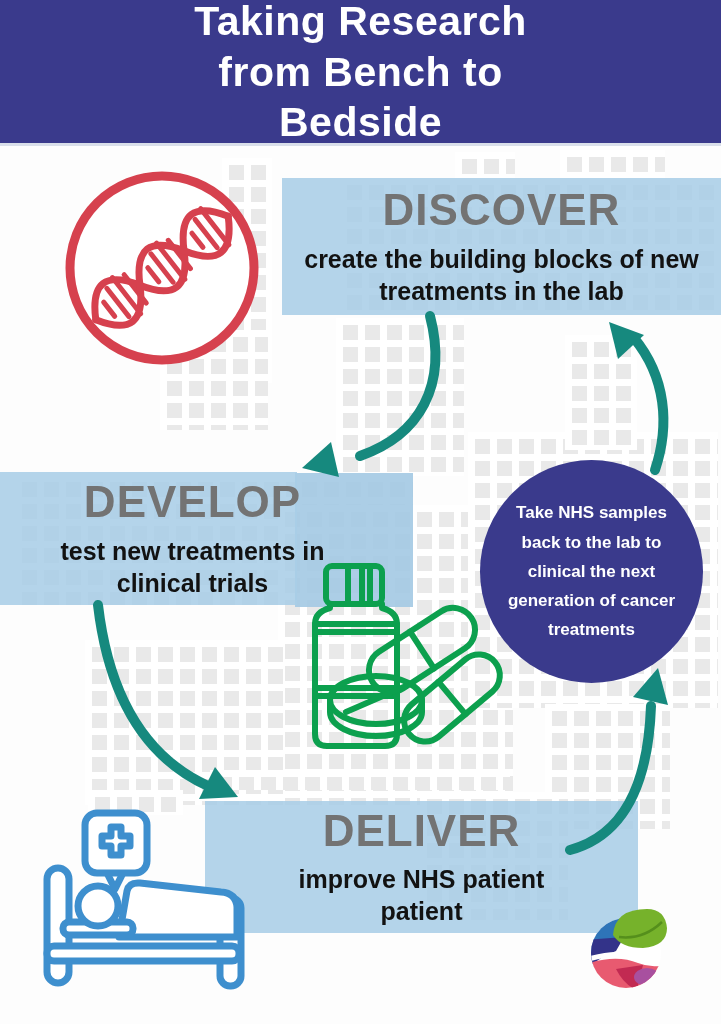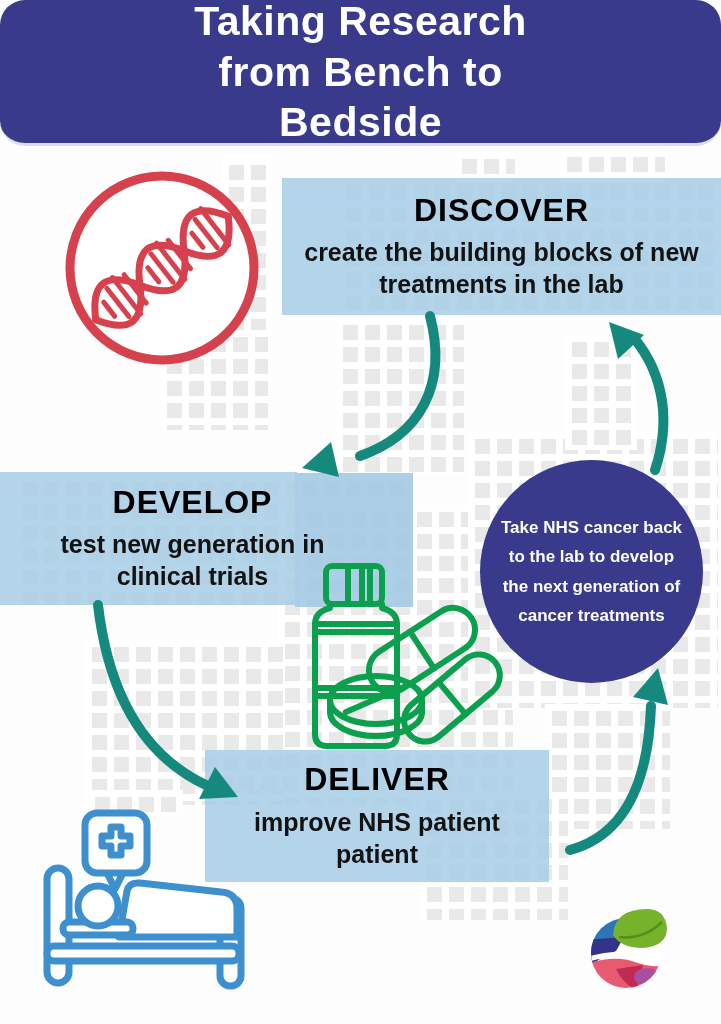--- a/index.html
+++ b/index.html
@@ -5,34 +5,34 @@
   html,body{margin:0;padding:0;background:#fff;}
   #page{position:relative;width:721px;height:1024px;overflow:hidden;background:#FDFDFD;
         font-family:"Liberation Sans",sans-serif;}
   
   .mosaic{position:absolute;background-color:#E9E9E9;
     background-image:linear-gradient(to right,#fff 7px,rgba(0,0,0,0) 7px),
                      linear-gradient(to bottom,#fff 7px,rgba(0,0,0,0) 7px);
     background-size:22px 22px;}
   
   .banner{position:absolute;left:0;top:0;width:721px;height:143px;background:#3A3A8C;
-    border-bottom:3px solid #D9DFEA;display:flex;align-items:center;justify-content:center;border-radius:25px;}
+    border-bottom:3px solid #D9DFEA;display:flex;align-items:center;justify-content:center;}
   .banner h1{margin:0;max-width:430px;text-align:center;color:#fff;font-size:41px;
     line-height:1.22;font-weight:bold;letter-spacing:.5px;}
   
   .stepbox{position:absolute;background:rgba(169,206,231,.87);display:flex;flex-direction:column;
     align-items:center;justify-content:center;text-align:center;}
-  .stepbox .head{color:#000000;font-weight:bold;font-size:32px;letter-spacing:1px;line-height:1.1;}
+  .stepbox .head{color:#737373;font-weight:bold;font-size:44px;letter-spacing:1px;line-height:1.1;}
   .stepbox .desc{color:#121212;font-weight:bold;font-size:25px;line-height:1.28;margin-top:8px;}
   #box-discover{left:282px;top:178px;width:439px;height:137px;}
   #box-develop{left:0;top:472px;width:297px;height:133px;background:transparent;padding-left:44px;}
   #box-develop .inner{position:absolute;left:0;top:0;width:297px;height:133px;background:rgba(169,206,231,.87);}
   #develop-sideblock{position:absolute;left:295px;top:473px;width:118px;height:134px;background:rgba(160,199,226,.88);}
   #box-develop .txt{position:relative;width:360px;z-index:2;}
-  #box-deliver{left:205px;top:750px;width:344px;height:132px;}
+  #box-deliver{left:205px;top:801px;width:433px;height:132px;}
   #box-deliver .desc{max-width:330px;}
   #box-discover .desc{max-width:410px;}
   
   .feedback-circle{position:absolute;left:480px;top:460px;width:223px;height:223px;border-radius:50%;
     background:#3A3A8C;display:flex;align-items:center;justify-content:center;text-align:center;z-index:4;}
   .feedback-circle .txt{width:186px;color:#fff;font-weight:bold;font-size:17px;line-height:1.72;}
   .icon-wrap{position:absolute;z-index:3;}
   svg{display:block;}
   .arrows{position:absolute;left:0;top:0;z-index:3;pointer-events:none;}
 </style>
@@ -65,31 +65,31 @@
   <div class="stepbox" id="box-discover">
     <div class="head">DISCOVER</div>
     <div class="desc">create the building blocks of new treatments in the lab</div>
   </div>
 
   <div id="develop-sideblock"></div>
   <div class="stepbox" id="box-develop">
     <div class="inner"></div>
     <div class="txt">
       <div class="head">DEVELOP</div>
-      <div class="desc" style="max-width:300px;margin:8px auto 0;">test new generation in clinical trials</div>
+      <div class="desc" style="max-width:300px;margin:8px auto 0;">test new treatments in clinical trials</div>
     </div>
   </div>
 
   <div class="stepbox" id="box-deliver">
     <div class="head">DELIVER</div>
     <div class="desc">improve NHS patient patient</div>
   </div>
 
   <div class="feedback-circle">
-    <div class="txt">Take NHS cancer back to the lab to develop the next generation of cancer treatments</div>
+    <div class="txt">Take NHS samples back to the lab to clinical the next generation of cancer treatments</div>
   </div>
 
   <svg class="arrows" width="721" height="1024" viewBox="0 0 721 1024">
     <g fill="none" stroke="#16897E" stroke-width="10" stroke-linecap="round">
       <path d="M 430 316 C 448 385 420 435 360 456"></path>
       <path d="M 98 605 C 108 690 140 755 208 786"></path>
       <path d="M 570 850 C 622 836 648 788 651 706"></path>
       <path d="M 655 470 C 670 425 666 377 634 338"></path>
     </g>
     <g fill="#16897E" stroke="none">

